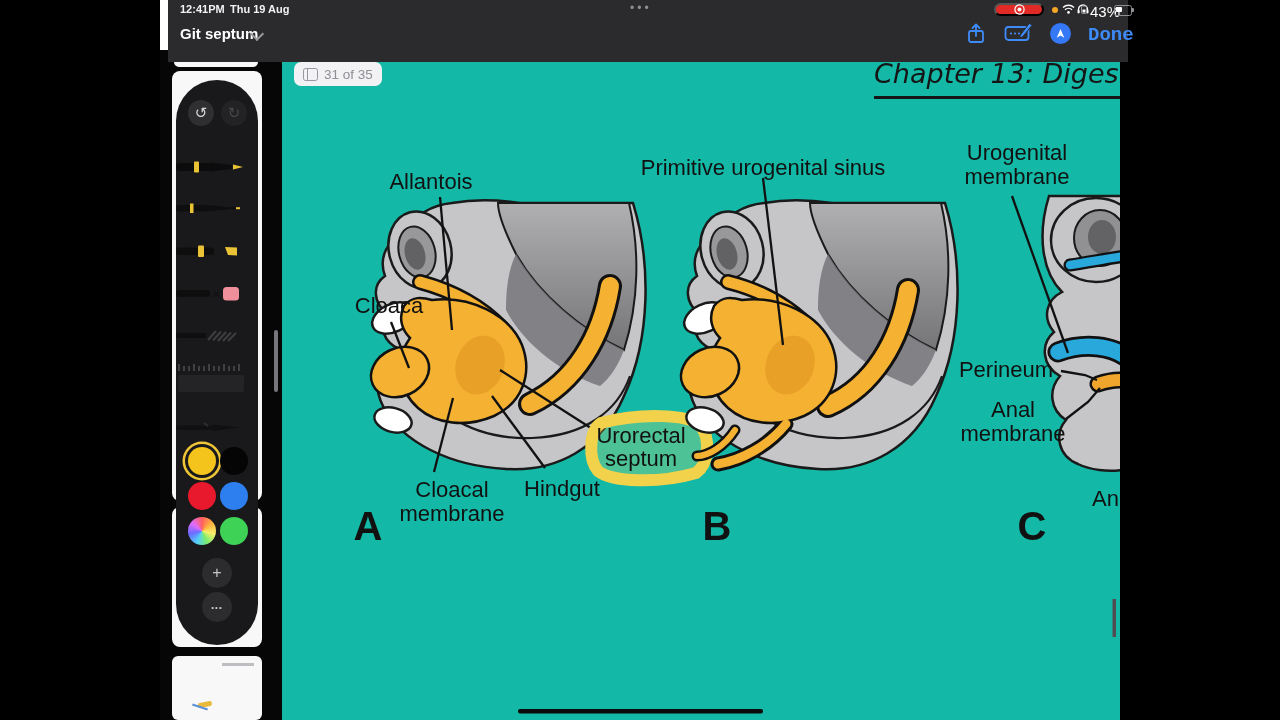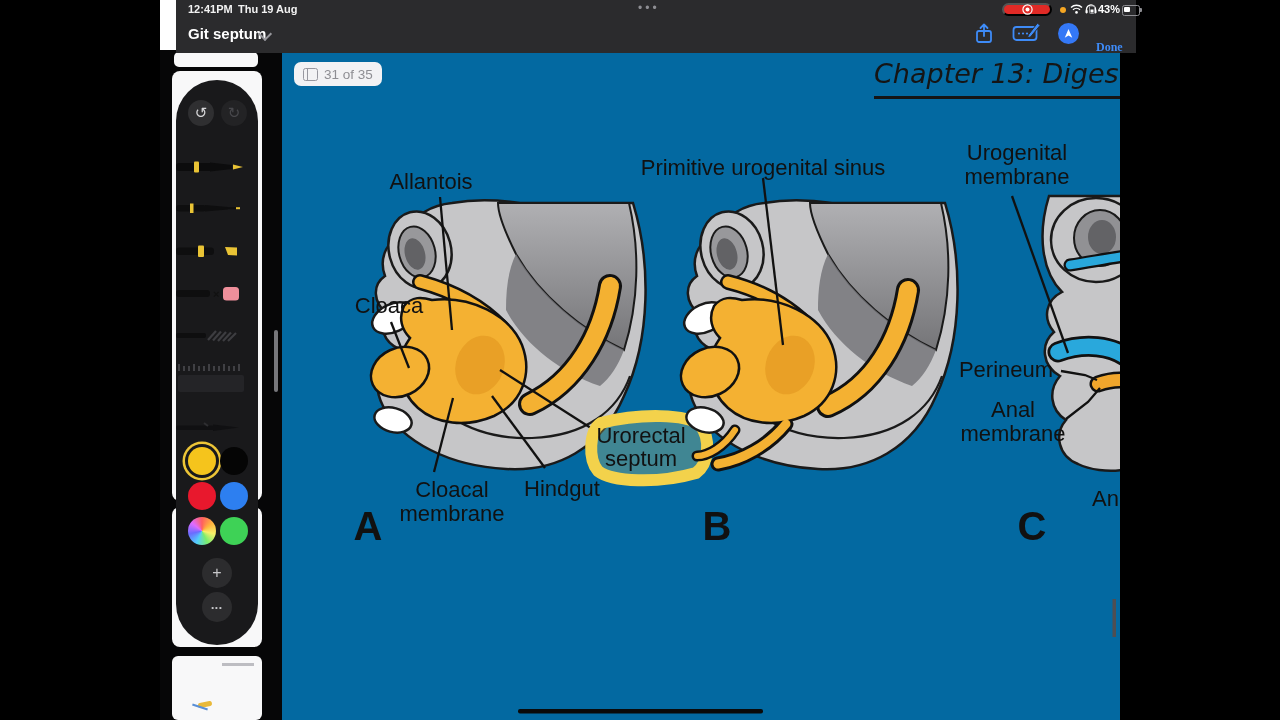--- a/index.html
+++ b/index.html
@@ -1,51 +1,51 @@
 <!DOCTYPE html>
 <html><head>
 <meta charset="utf-8">
 <style>
   html,body{margin:0;padding:0;background:#000;}
   .stage{position:relative;width:1280px;height:720px;background:#000;overflow:hidden;
          font-family:"Liberation Sans",sans-serif;-webkit-font-smoothing:antialiased;}
   .screen{position:absolute;left:160px;top:0;width:960px;height:720px;background:#fff;}
   
-  .topbars{position:absolute;left:16px;top:0;width:960px;height:53px;background:#2b2b2d;z-index:5;}
+  .topbars{position:absolute;left:8px;top:0;width:960px;height:62px;background:#2b2b2d;z-index:5;}
   .sb-text{position:absolute;top:3px;font-size:11px;font-weight:bold;color:#f2f2f2;}
   .sb-dots{position:absolute;left:462px;top:1px;font-size:12px;letter-spacing:3px;color:#8e8e93;}
   .rec-pill{position:absolute;left:826px;top:3px;width:50px;height:13px;background:#e12a26;border-radius:8px;display:flex;align-items:center;justify-content:center;}
   .orange-dot{position:absolute;left:884px;top:7px;width:6px;height:6px;border-radius:50%;background:#f5a623;}
   .statusicon{position:absolute;top:4px;}
-  .pct{position:absolute;left:922px;top:3px;font-size:11px;color:#fff;font-weight:bold;text-align:right;}
+  .pct{position:absolute;left:922px;top:3px;font-size:15px;color:#fff;font-weight:normal;text-align:right;}
   .batt{position:absolute;left:946px;top:5px;width:16px;height:9px;border:1px solid #8e8e93;border-radius:2.5px;}
   .batt .fill{position:absolute;left:1px;top:1px;width:40%;height:5px;background:#fff;border-radius:1px;}
   .batt .nub{position:absolute;right:-3px;top:2px;width:2px;height:3.5px;background:#8e8e93;border-radius:0 1px 1px 0;}
   .nav-title{position:absolute;left:12px;top:25px;font-size:15px;font-weight:bold;color:#fff;}
   .chev{position:absolute;left:84px;top:29px;width:8px;height:8px;border-right:2px solid #98989d;border-bottom:2px solid #98989d;transform:rotate(45deg);}
   .navbtn{position:absolute;top:22px;background:none;border:none;padding:0;cursor:pointer;}
   .pointer-btn{position:absolute;left:882px;top:23px;width:21px;height:21px;border-radius:50%;background:#3478f6;border:none;display:flex;align-items:center;justify-content:center;}
-  .done{position:absolute;left:914px;top:23px;background:none;border:none;font-size:12px;font-weight:bold;color:#3e8bf7;font-family:Liberation Serif, serif;margin-top:16px;}
+  .done{position:absolute;left:914px;top:23px;background:none;border:none;font-size:19px;font-weight:bold;color:#3e8bf7;font-family:Liberation Mono, monospace;}
   
   .sidebar{position:absolute;left:0;top:50px;width:122px;height:670px;background:#060607;}
   .thumb{position:absolute;background:#f8f8f9;border-radius:8px;}
   .capsule{position:absolute;left:16px;top:30px;width:82px;height:565px;background:#19191b;border-radius:41px;}
   .cbtn{position:absolute;border:none;border-radius:50%;padding:0;display:flex;align-items:center;justify-content:center;font-family:inherit;}
   .undo{left:12px;top:20px;width:26px;height:26px;background:#2f2f31;color:#d5d5d7;font-size:15px;}
   .redo{left:45px;top:20px;width:26px;height:26px;background:#232325;color:#48484c;font-size:15px;}
   .tool{position:absolute;left:0;width:76px;height:26px;background:none;border:none;padding:0;}
   .ruler-tool{height:34px;}
   .sw{position:absolute;width:28px;height:28px;border-radius:50%;border:none;padding:0;}
   .sw-sel{box-shadow:0 0 0 3px #19191b,0 0 0 5.5px #edc537;}
   .sw-rainbow{background:conic-gradient(#ff5f5f,#ffb23e,#f7f06a,#7bed6c,#53cdfc,#6b6bff,#e06bff,#ff5f5f);}
   .plusmore{position:absolute;left:26px;width:30px;height:30px;border-radius:50%;background:#2c2c2e;border:none;color:#c9c9cc;display:flex;align-items:center;justify-content:center;}
   .scroll-sliver{position:absolute;left:114px;top:280px;width:4px;height:62px;background:#77777b;border-radius:2px;}
   .mini-line{position:absolute;background:#bdbdc2;}
   
-  .document{position:absolute;left:122px;top:50px;width:838px;height:670px;background:#0369a1;overflow:hidden;}
+  .document{position:absolute;left:122px;top:50px;width:838px;height:670px;background:#14b8a6;overflow:hidden;}
   .page-pill{position:absolute;left:12px;top:12px;height:24px;padding:0 9px;background:#f2f2f4;border-radius:7px;border:none;display:flex;align-items:center;gap:6px;color:#8e8e93;font-size:13.5px;font-family:inherit;}
   .pill-icon{position:relative;width:13px;height:11px;border:1.5px solid #97979f;border-radius:2.5px;}
   .pill-icon::after{content:"";position:absolute;left:2.5px;top:0;width:1.5px;height:100%;background:#97979f;}
   .doc-header{position:absolute;left:592px;top:8px;white-space:nowrap;font-family:"DejaVu Sans","Liberation Sans",sans-serif;font-style:italic;font-size:27px;color:#151515;}
   .doc-underline{position:absolute;left:592px;top:46px;width:246px;height:3px;background:#151515;}
   svg text{font-family:"Liberation Sans",sans-serif;fill:#111;}
   .lbl{font-size:22px;}
   .figletter{font-size:40px;font-weight:bold;}
 </style>
 </head>

